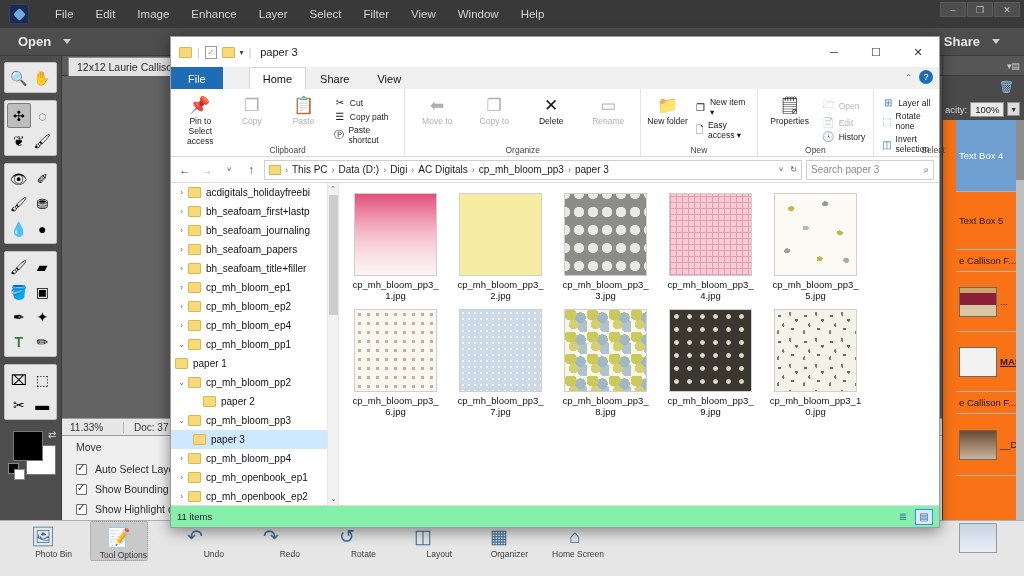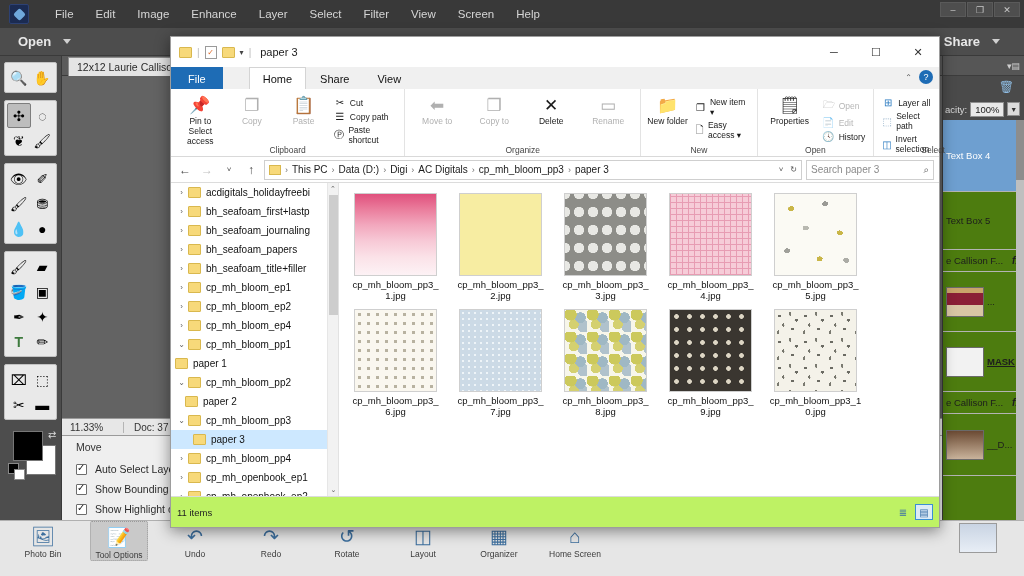--- a/index.html
+++ b/index.html
@@ -134,41 +134,41 @@
     color:#d8d8d8; font-size:9.5px;
   }
   .rp-opacity .val {
     background:#e9e9e9; color:#1a1a1a; font-size:9.5px; padding:1px 4px;
     border:1px solid #8f8f8f; width:34px; text-align:center;
   }
   .rp-opacity .dd {
     background:#dcdcdc; border:1px solid #8f8f8f; width:13px; height:14px;
     font-size:7px; color:#333; display:flex; align-items:center; justify-content:center;
   }
-  .layers { background:#4d7c0f; height:416px; overflow:hidden; position:relative; }
+  .layers { background:#f97316; height:416px; overflow:hidden; position:relative;padding-left:13px; }
   .layer {
     border-bottom:1px solid #b4b4b4; padding:4px 3px; font-size:9.5px; color:#1d1d1d;
     display:flex; align-items:center; gap:3px; overflow:hidden; white-space:nowrap;
   }
   .layer.sel { background:#6e9fd0; color:#fff; }
   .layer .fx { font-style:italic; font-weight:bold; font-size:10px; margin-left:auto; }
   .lthumb { width:38px; height:30px; border:1px solid #6a6a6a; flex:none; position:relative; overflow:hidden; }
   .rp-scroll { position:absolute; right:0; top:0; width:8px; height:100%; background:#bfbfbf; }
   .rp-scroll i { display:block; width:8px; height:60px; background:#8d8d8d; }
 
   
   .pse-taskbar {
     position:absolute; left:0; bottom:0; width:1024px; height:56px;
     background:#e6e6e6; border-top:1px solid #b0b0b0;
     display:flex; align-items:flex-start; padding-left:14px; gap:18px;
   }
   .tb-item { width:58px; text-align:center; padding-top:5px; cursor:default; }
   .tb-item.sel { background:#c9c9c9; border:1px dotted #9a9a9a; border-radius:2px; }
   .tb-ico { font-size:19px; line-height:22px; color:#3d6f9e; }
-  .tb-lbl { font-size:8.5px; color:#3a3a3a; margin-top:1px; white-space:nowrap; }
+  .tb-lbl { font-size:8.5px; color:#3a3a3a; margin-top:1px; white-space:nowrap;text-align:right; }
   .tb-right { position:absolute; right:10px; top:2px; width:72px; text-align:center; }
   .tb-rthumb {
     width:38px; height:30px; margin:0 auto; border:1px solid #9b9b9b;
     background:linear-gradient(#c9d4e3,#e8eef6);
   }
 
   
   #explorer {
     position:absolute; left:170px; top:36px; width:770px; height:492px;
     background:#f0f0f0; border:1px solid #9d9d9d;
@@ -271,21 +271,21 @@
   .fthumb {
     width:83px; height:83px; margin:0 auto; border:1px solid #cfcfcf; overflow:hidden;
     position:relative; background:#fff;
   }
   .fname {
     font-size:9.5px; color:#111; text-align:center; line-height:11px; margin-top:3px;
     word-break:break-all;
   }
 
   .ex-status {
-    height:31px; background:#bef264; border-top:1px solid #dcdcdc;
+    height:22px; background:#86efac; border-top:1px solid #dcdcdc;
     display:flex; align-items:center; padding:8px 6px; font-size:9.5px; color:#222; flex:none;
   }
   .viewtoggle { margin-left:auto; display:flex; gap:3px; }
   .vt { width:18px; height:16px; display:flex; align-items:center; justify-content:center;
         font-size:10px; color:#3b6fa8; }
   .vt.active { border:1px solid #3b8fd4; background:#dcebf7; }
 </style>
 </head>
 <body>
 
@@ -299,21 +299,21 @@
     </div>
     <div class="pse-menu">
       <div>File</div>
       <div>Edit</div>
       <div>Image</div>
       <div>Enhance</div>
       <div>Layer</div>
       <div>Select</div>
       <div>Filter</div>
       <div>View</div>
-      <div>Screen</div>
+      <div>Window</div>
       <div>Help</div>
     </div>
     <div class="win-btns">
       <div>–</div>
       <div>❐</div>
       <div>✕</div>
     </div>
   </div>
 
   <div class="pse-bar2">
@@ -608,21 +608,21 @@
 
     <div class="rgroup" style="flex:1;border-right:none">
       <div class="rbody">
         <div class="smalllist">
           <div class="smallbtn">
             <span class="si" style="color:#2a7ac0">⊞</span>
             <span>Layer all</span>
           </div>
           <div class="smallbtn">
             <span class="si" style="color:#8aa9c4">⬚</span>
-            <span>Select path</span>
+            <span>Rotate none</span>
           </div>
           <div class="smallbtn">
             <span class="si" style="color:#2a7ac0">◫</span>
             <span>Invert selection</span>
           </div>
         </div>
       </div>
       <div class="glabel" style="left:0;width:118px">Select</div>
     </div>
   </div>
@@ -707,21 +707,21 @@
         </div>
       <div class="tnode" style="">
           <span class="tf"></span>
           <span>paper 1</span>
         </div>
       <div class="tnode">
           <span class="arrow">⌄</span>
           <span class="tf"></span>
           <span>cp_mh_bloom_pp2</span>
         </div>
-      <div class="tnode" style="padding-left:14px">
+      <div class="tnode" style="padding-left:32px">
           <span class="tf"></span>
           <span>paper 2</span>
         </div>
       <div class="tnode">
           <span class="arrow">⌄</span>
           <span class="tf"></span>
           <span>cp_mh_bloom_pp3</span>
         </div>
       <div class="tnode sel" style="padding-left:22px">
           <span class="tf"></span>

